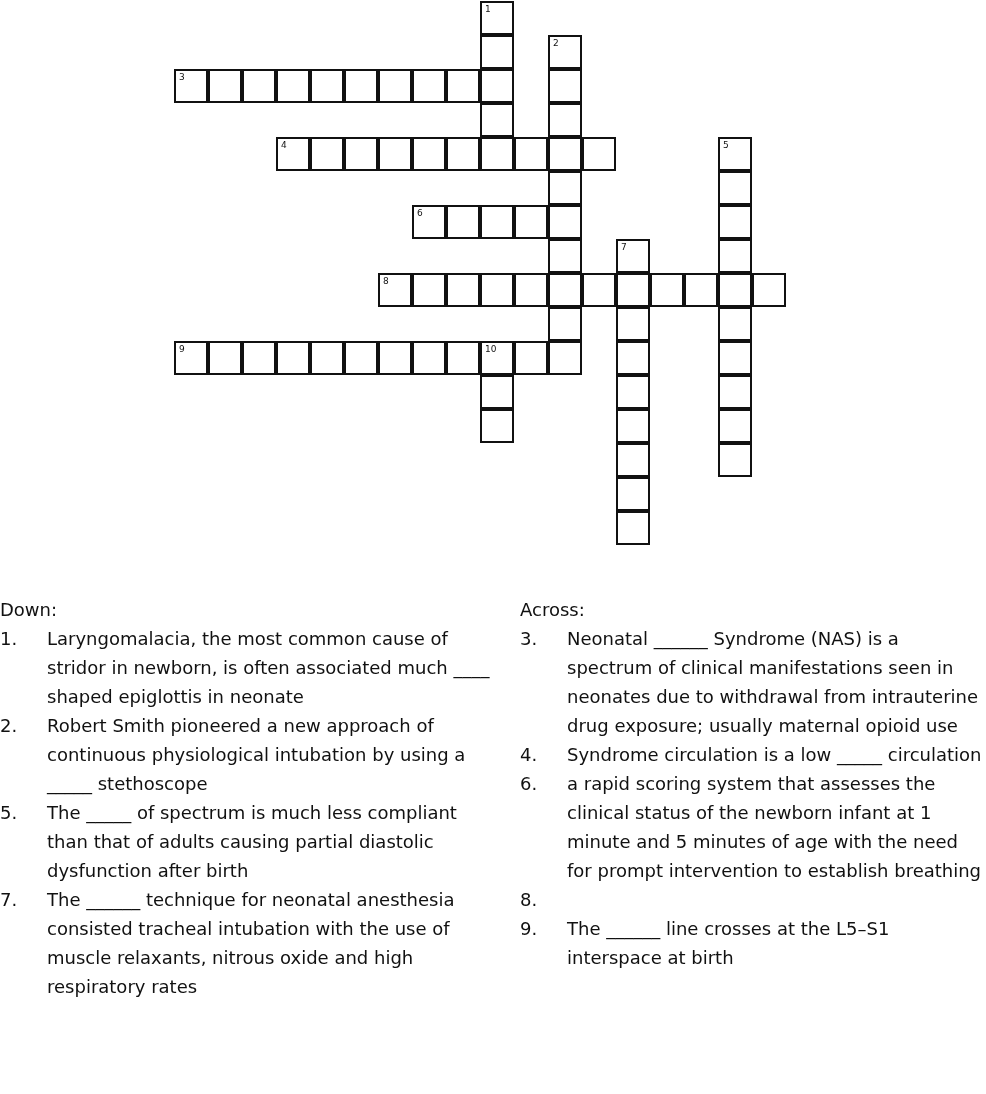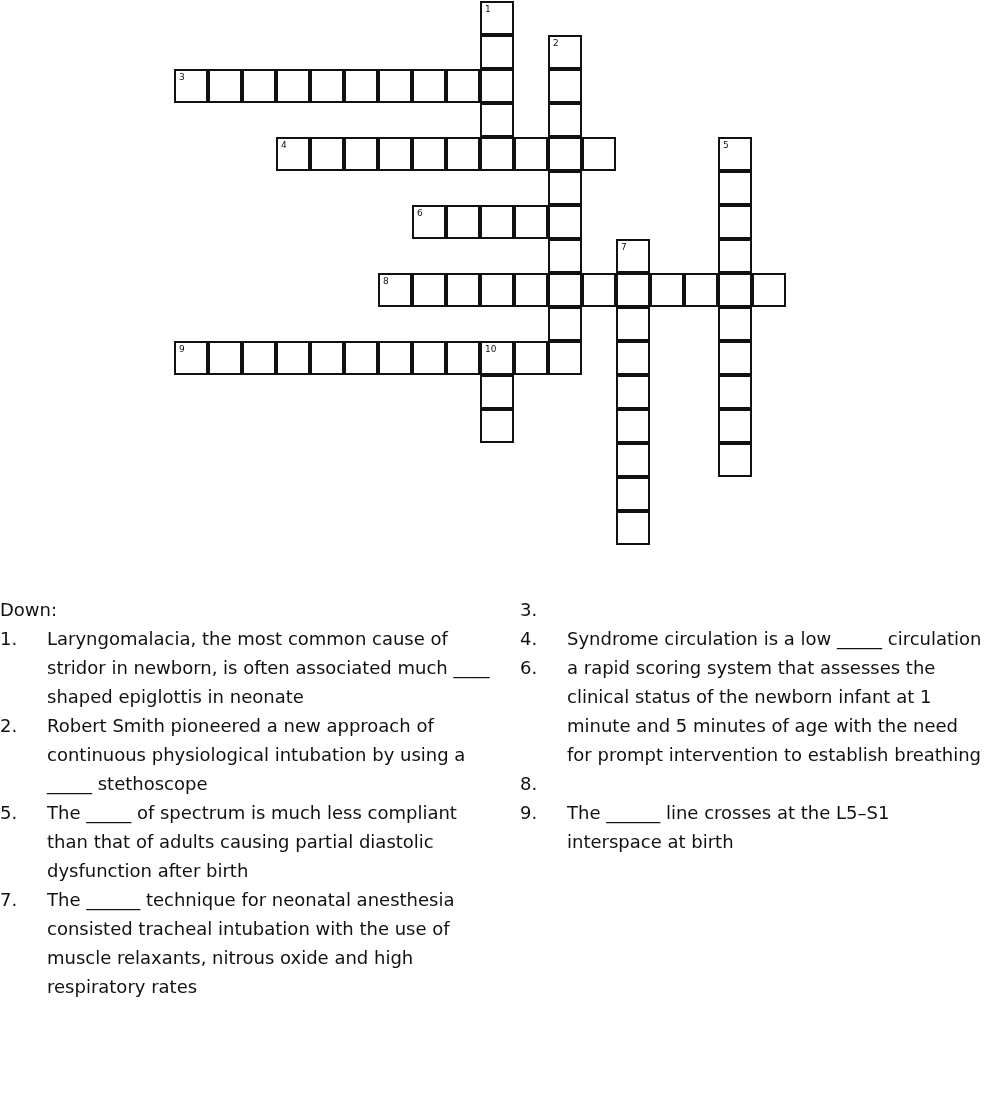--- a/index.html
+++ b/index.html
@@ -143,22 +143,24 @@
     <span class="cnum">5.</span>
     <span class="ctext">The _____ of spectrum is much less compliant than that of adults causing partial diastolic dysfunction after birth</span>
   </div>
   <div class="clue">
     <span class="cnum">7.</span>
     <span class="ctext">The ______ technique for neonatal anesthesia consisted tracheal intubation with the use of muscle relaxants, nitrous oxide and high respiratory rates</span>
   </div>
 </div>
 
 <div id="across" class="clues">
+  <div class="clue-heading">Across:</div>
   <div class="clue">
     <span class="cnum">3.</span>
+    <span class="ctext">Neonatal ______ Syndrome (NAS) is a spectrum of clinical manifestations seen in neonates due to withdrawal from intrauterine drug exposure; usually maternal opioid use</span>
   </div>
   <div class="clue">
     <span class="cnum">4.</span>
     <span class="ctext">Syndrome circulation is a low _____ circulation</span>
   </div>
   <div class="clue">
     <span class="cnum">6.</span>
     <span class="ctext">a rapid scoring system that assesses the clinical status of the newborn infant at 1 minute and 5 minutes of age with the need for prompt intervention to establish breathing</span>
   </div>
   <div class="clue">

